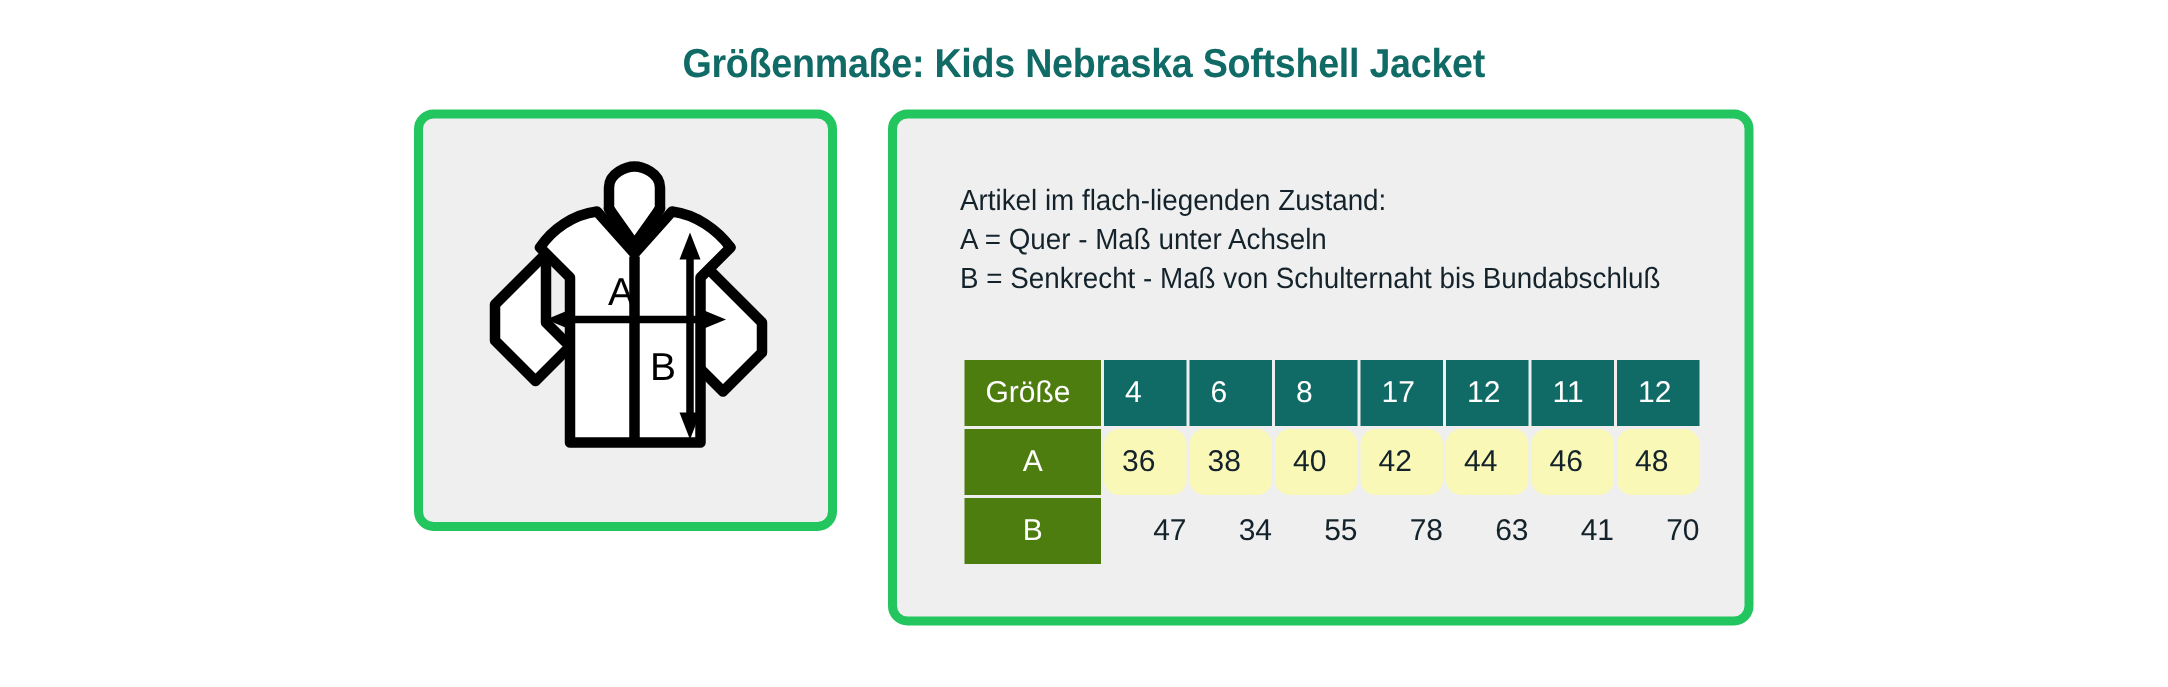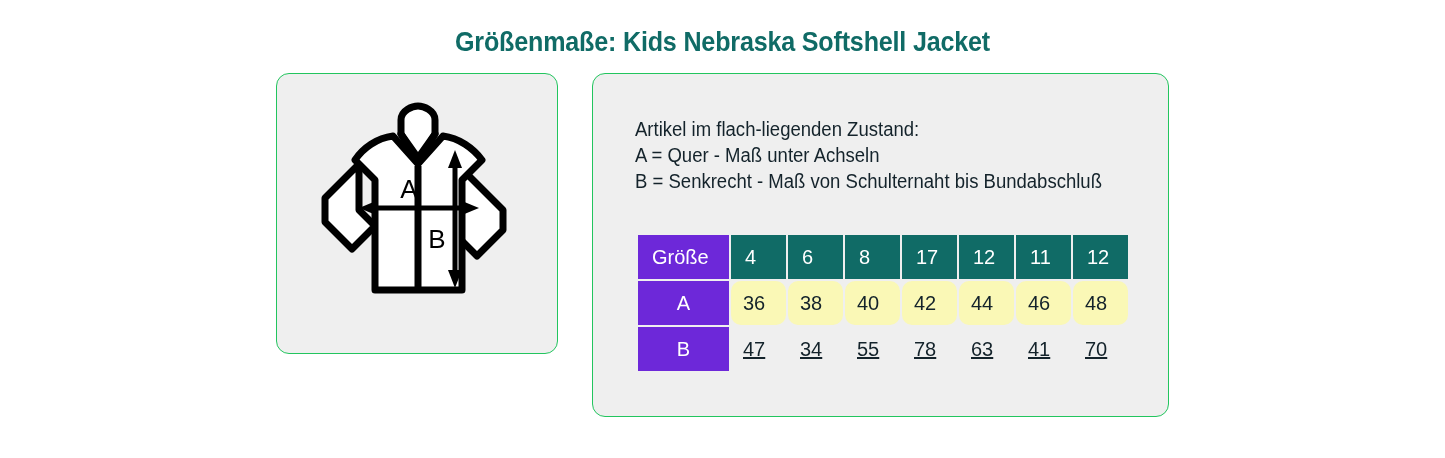--- a/index.html
+++ b/index.html
@@ -31,21 +31,21 @@
     font-family: "Liberation Sans Narrow", "Liberation Sans", sans-serif;
     transform: scaleX(0.93);
     transform-origin: center center;
     white-space: nowrap;
   }
 
   
   .panel {
     position: absolute;
     background: #efefef;
-    border: 1px solid #22c55e;
+    border: 6px solid #22c55e;
     border-radius: 13px;
     box-sizing: border-box;
   }
   .panel-image {
     left: 276px;
     top: 73px;
     width: 282px;
     height: 281px;
   }
   .panel-info {
@@ -92,21 +92,21 @@
   .size-table td {
     height: 44px;
     padding: 0;
     font-size: 20px;
     text-align: center;
     vertical-align: middle;
     box-sizing: border-box;
   }
   .size-table td.rowlabel {
     width: 91px;
-    background: #6d28d9;
+    background: #4d7c0f;
     color: #ffffff;
     text-align: center;
   }
   .size-table td.rowlabel.head {
     text-align: left;
     padding-left: 14px;
   }
   .size-table td.head-cell {
     width: 55px;
     background: #106b66;
@@ -119,23 +119,22 @@
     background: #faf8b6;
     color: #14232b;
     text-align: left;
     padding-left: 12px;
     border-radius: 10px;
   }
   .size-table td.cell-b {
     width: 55px;
     background: transparent;
     color: #14232b;
-    text-align: left;
+    text-align: right;
     padding-left: 12px;
-    text-decoration: underline;
   }
 </style>
 </head>
 <body>
 
 <div class="page-title">Größenmaße: Kids Nebraska Softshell Jacket</div>
 
 <div class="panel panel-image">
   <div class="jacket-wrap">
     <svg viewBox="0 0 242 230" xmlns="http://www.w3.org/2000/svg">

